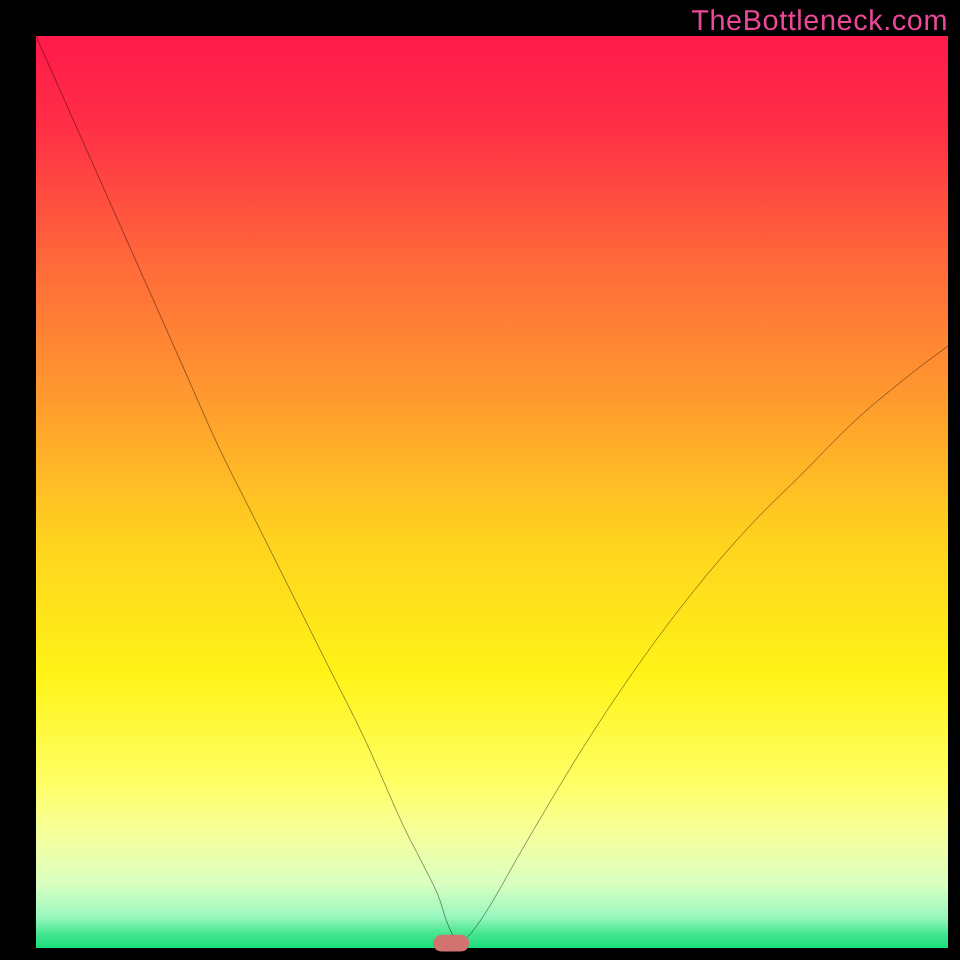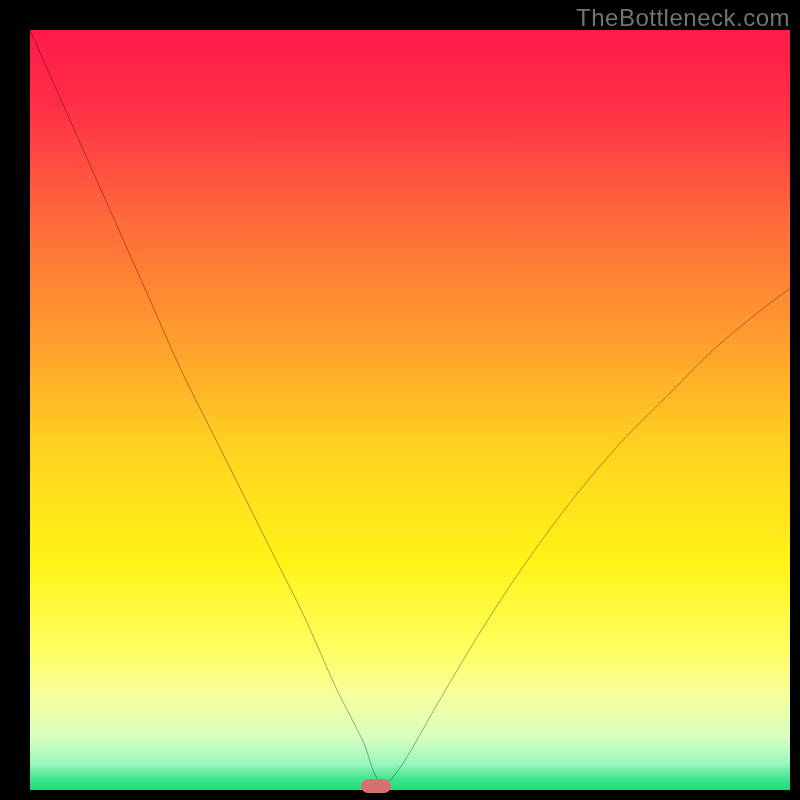--- a/index.html
+++ b/index.html
@@ -14,21 +14,21 @@
   .frame {
     position: relative;
     width: 800px;
     height: 800px;
     background: #000;
   }
   .watermark {
     position: absolute;
     top: 4px;
     right: 10px;
-    color: #737373;
+    color: #ec4899;
     font-size: 24px;
     letter-spacing: 0.5px;
     z-index: 5;
     user-select: none;
   }
   .plot-area {
     position: absolute;
     left: 30px;
     top: 30px;
     width: 760px;

